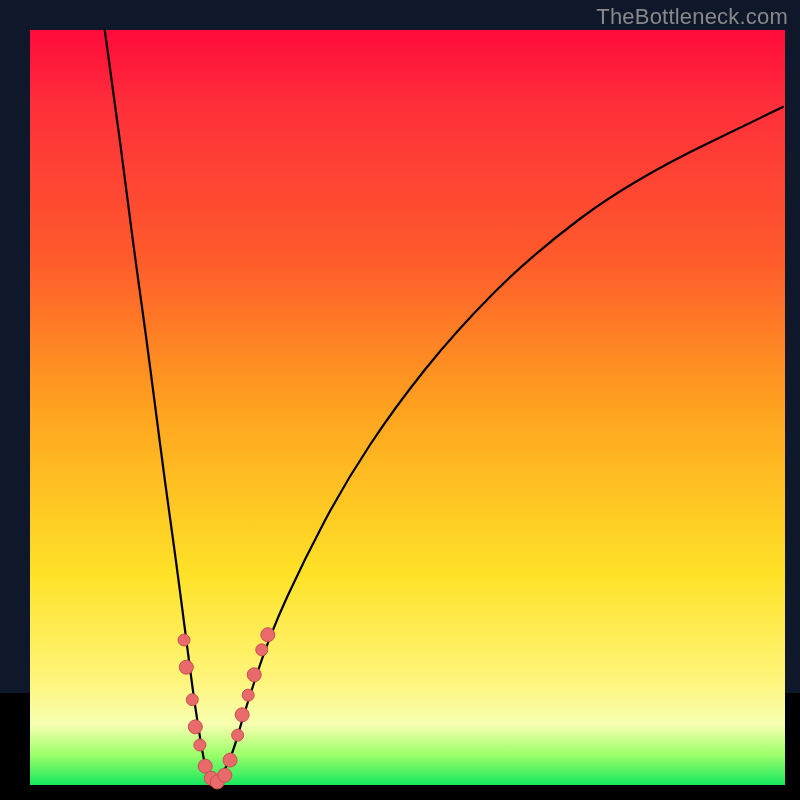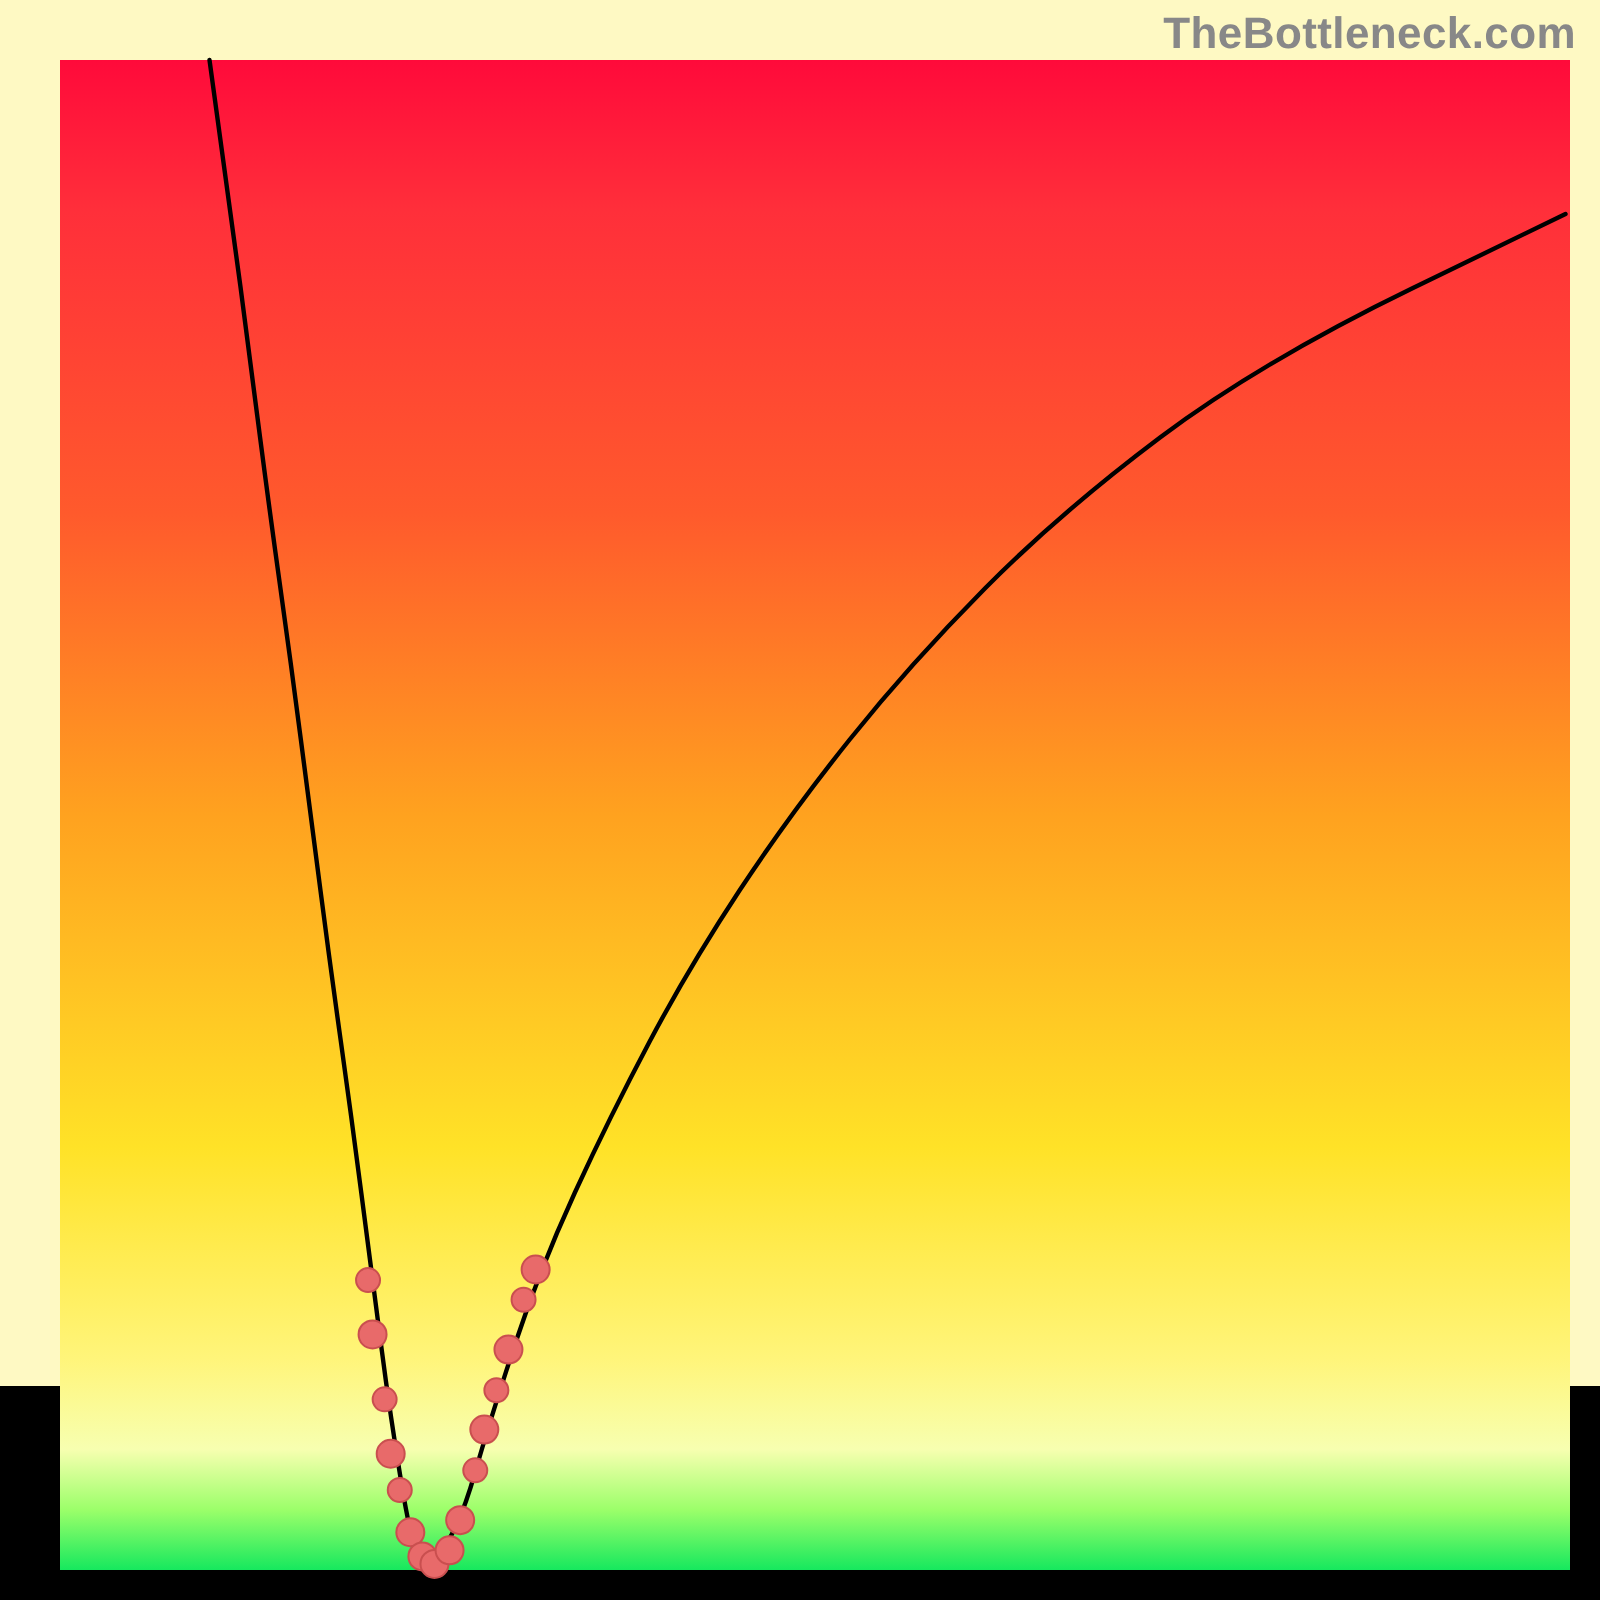--- a/index.html
+++ b/index.html
@@ -8,22 +8,21 @@
     width: 800px;
     height: 800px;
     overflow: hidden;
     background: #000;
     font-family: Arial, Helvetica, sans-serif;
   }
   .frame {
     position: relative;
     width: 800px;
     height: 693px;
-    background: #fef9c3;
-    font-weight: bold;
+    background: #0f172a;
   }
   .plot-area {
     position: absolute;
     left: 30px;
     top: 30px;
     width: 755px;
     height: 755px;
     
     background: linear-gradient(
       to bottom,

